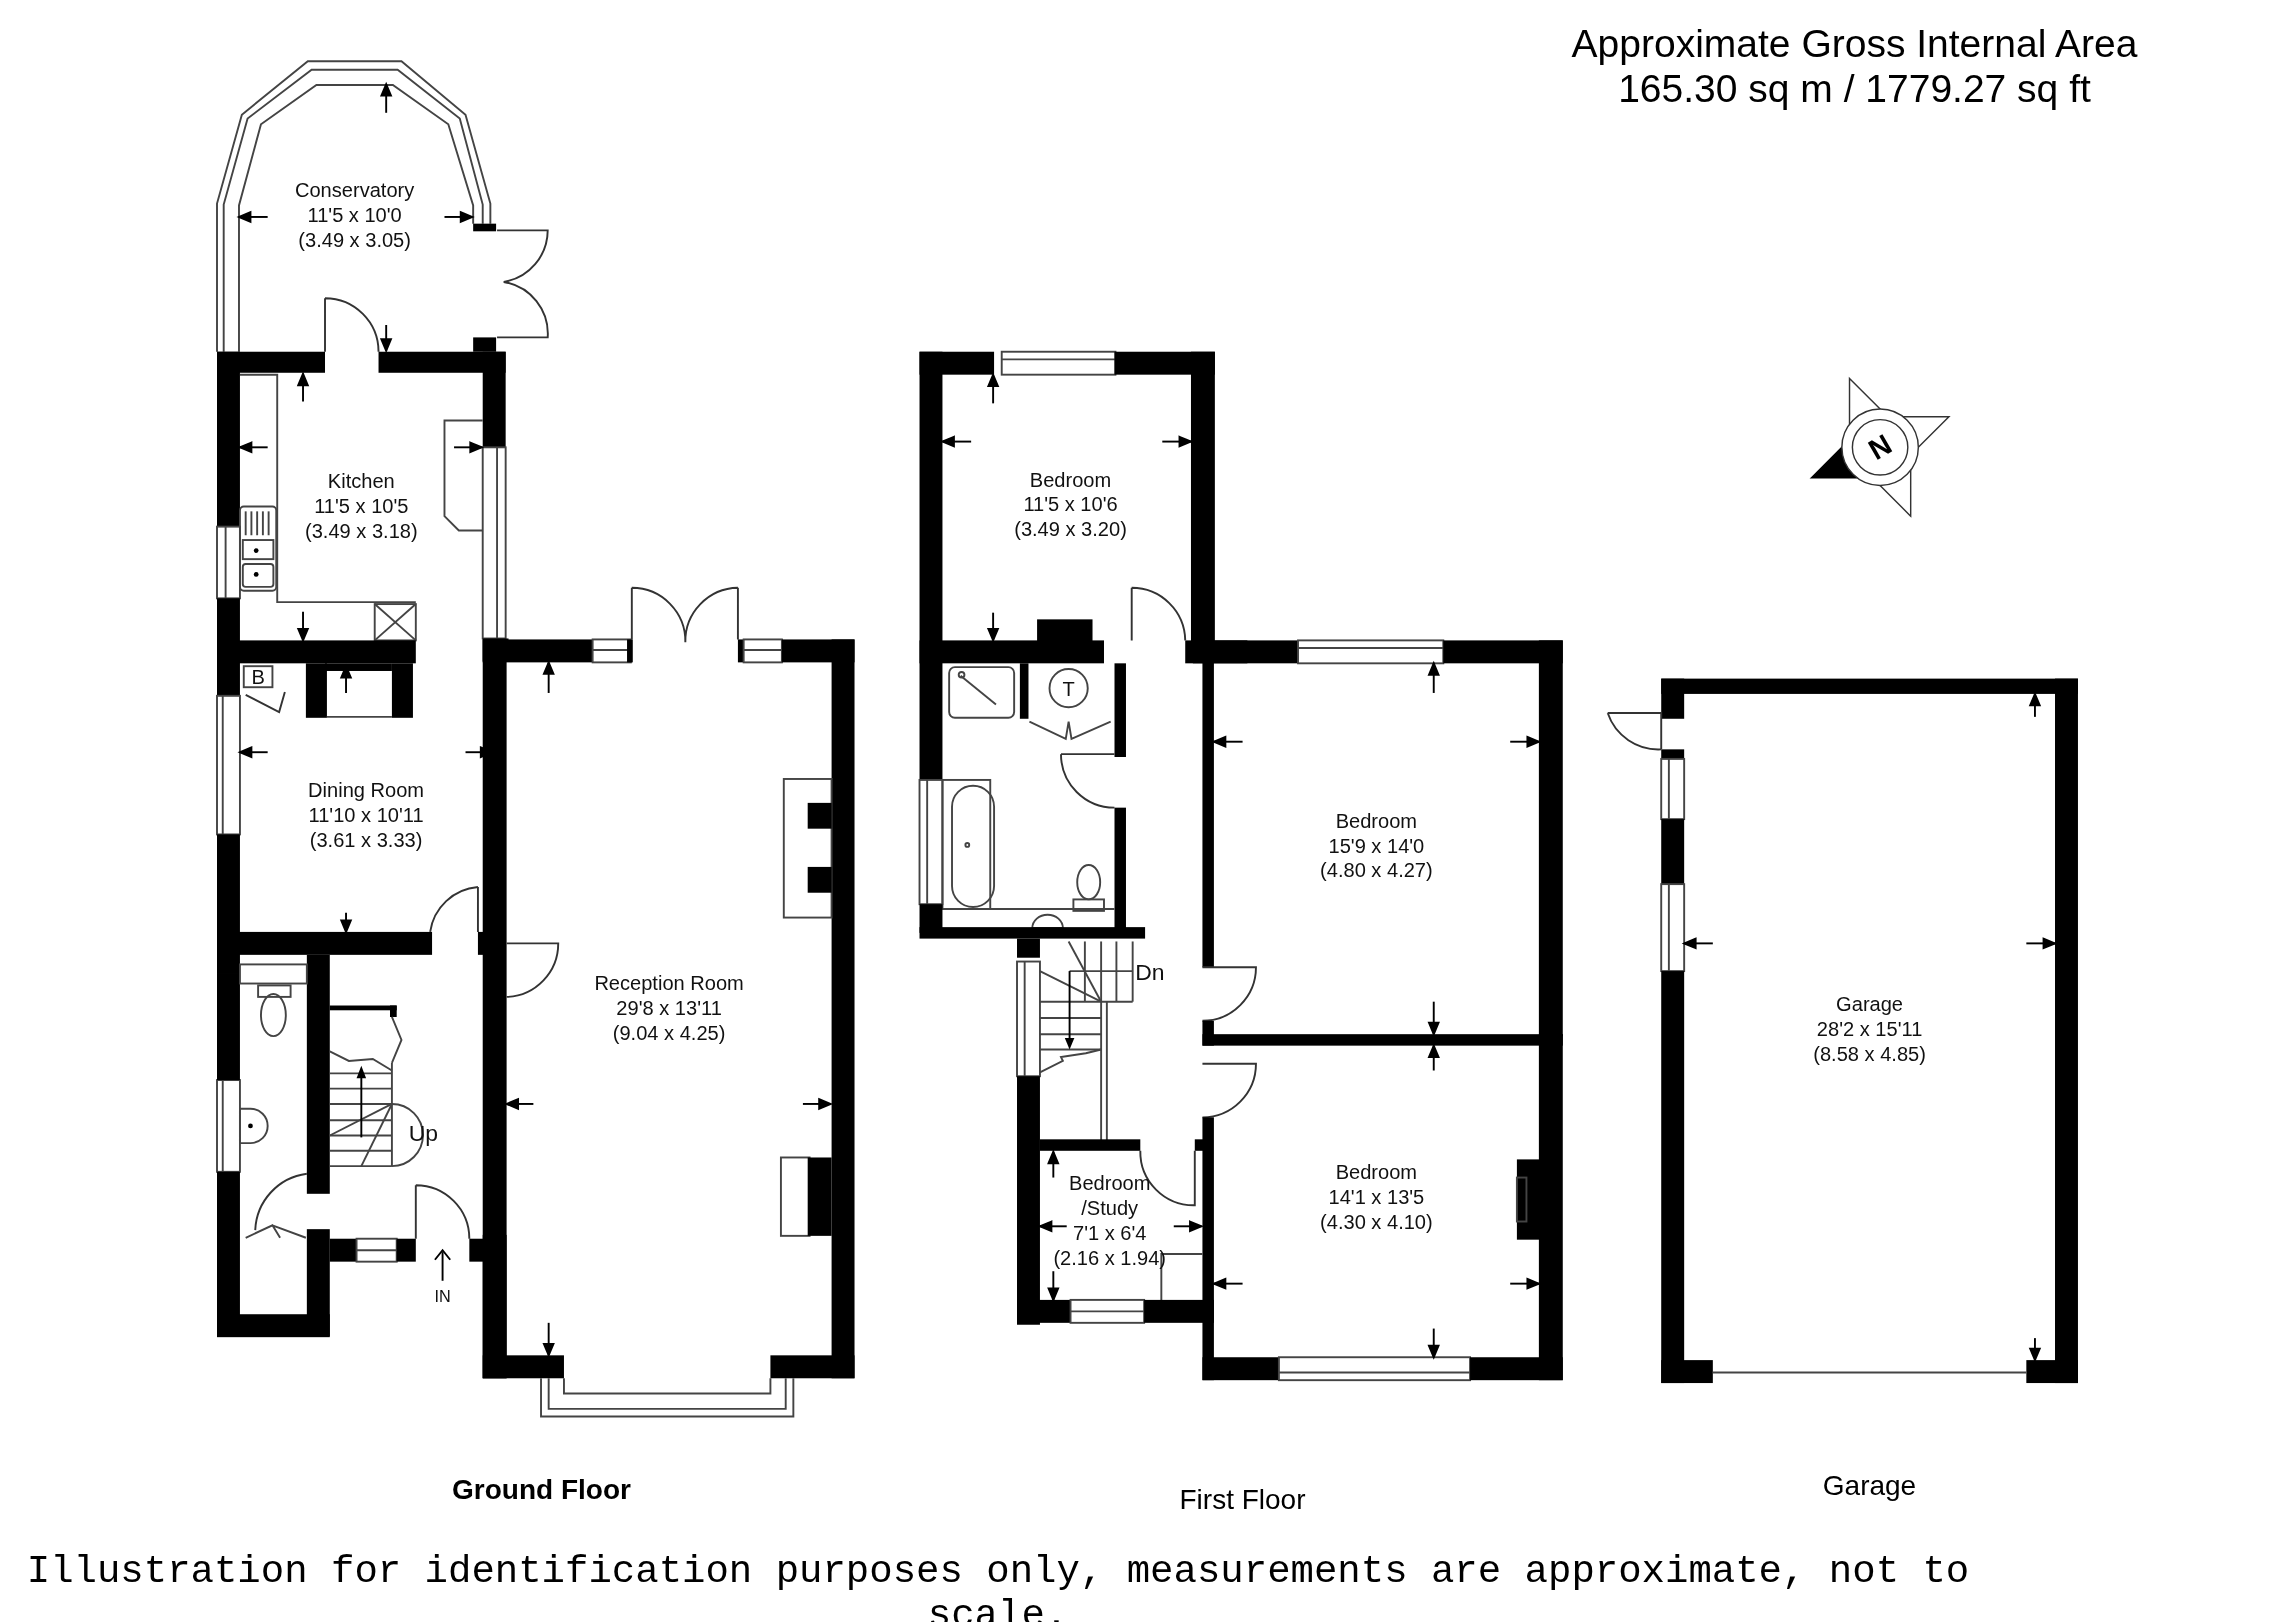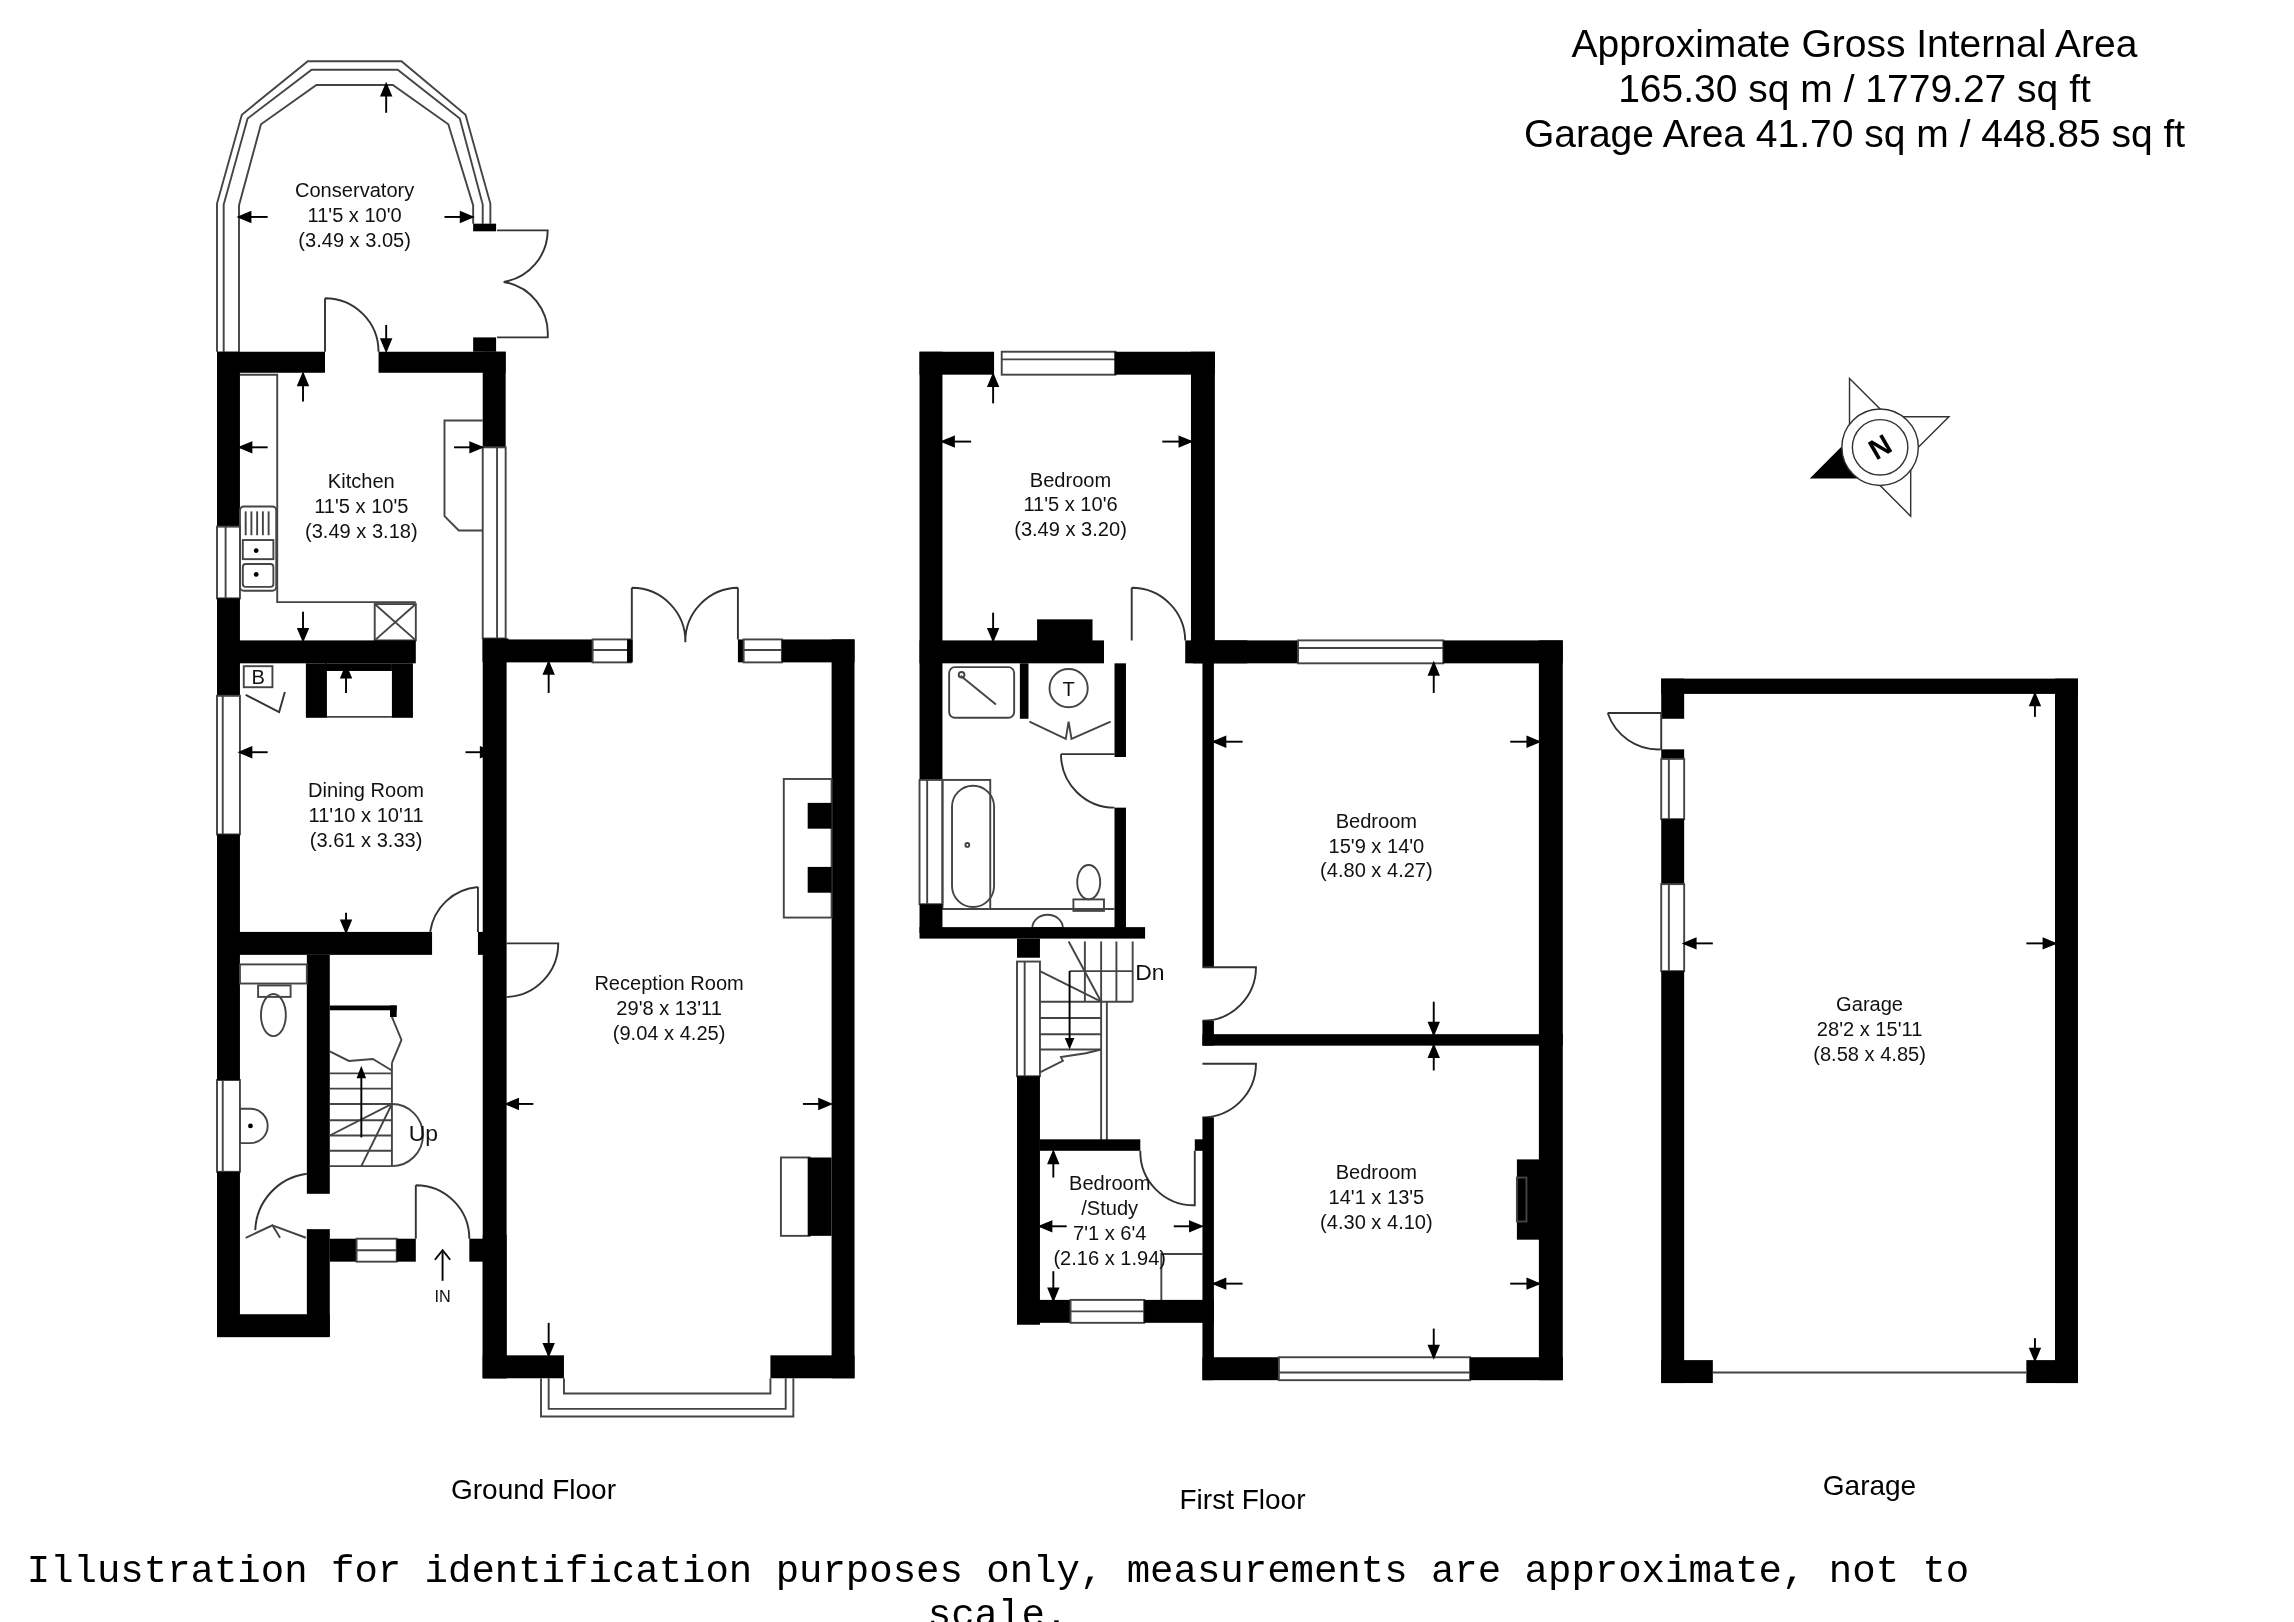--- a/index.html
+++ b/index.html
@@ -14,21 +14,20 @@
   .header { position: absolute; right: 0; top: 21px; width: 879px; text-align: center; font-size: 39px; line-height: 45px; }
   .floor-label { position: absolute; font-size: 28px; text-align: center; width: 287px; }
   .disclaimer { position: absolute; left: 0; width: 1996px; top: 1550px; text-align: center; font-size: 39px; font-family: Liberation Mono, monospace; }
 </style>
 </head>
 <body>
 
 <div class="header">
   <div>Approximate Gross Internal Area</div>
   <div>165.30 sq m / 1779.27 sq ft</div>
-  <div>Garage Area 41.70 sq m / 448.85 sq ft</div>
 </div>
 
 <svg id="plan" viewBox="0 0 2400 1697" xmlns="http://www.w3.org/2000/svg">
 
   <g>
 
     <g>
       <polyline class="thin" points="227,368 227,213 253,120 322,64 420,64 487,120 513,213 513,234"></polyline>
       <polyline class="thin" points="234,368 234,214 259,124 326,73 416,73 481,124 505,214 505,234"></polyline>
       <polyline class="thin" points="250,368 250,215 273,130 331,89 411,89 469,130 495,215 495,234"></polyline>
@@ -428,18 +427,18 @@
     <polygon points="-32,-72 0,-40 -32,-10" fill="#fff" stroke="#333" stroke-width="1.5"></polygon>
     <polygon points="72,-32 40,0 10,-32" fill="#fff" stroke="#333" stroke-width="1.5"></polygon>
     <polygon points="32,72 0,40 32,10" fill="#fff" stroke="#333" stroke-width="1.5"></polygon>
     <polygon points="-72,32 -40,0 -10,32" fill="#000" stroke="#000" stroke-width="1.5"></polygon>
     <circle r="40" fill="#fff" stroke="#333" stroke-width="1.5"></circle>
     <circle r="29" fill="#fff" stroke="#333" stroke-width="1.5"></circle>
     <text x="0" y="10" text-anchor="middle" font-size="30" font-weight="bold" transform="rotate(-30)" fill="#000">N</text>
   </g>
 </svg>
 
-<div class="floor-label" style="left:390px; top:1474px;">Ground Floor</div>
+<div class="floor-label" style="left:398px; top:1474px;font-weight:bold;">Ground Floor</div>
 <div class="floor-label" style="left:1099px; top:1484px;">First Floor</div>
 <div class="floor-label" style="left:1726px; top:1470px;">Garage</div>
 
 <div class="disclaimer">Illustration for identification purposes only, measurements are approximate, not to scale.</div>
 
 
 </body></html>

